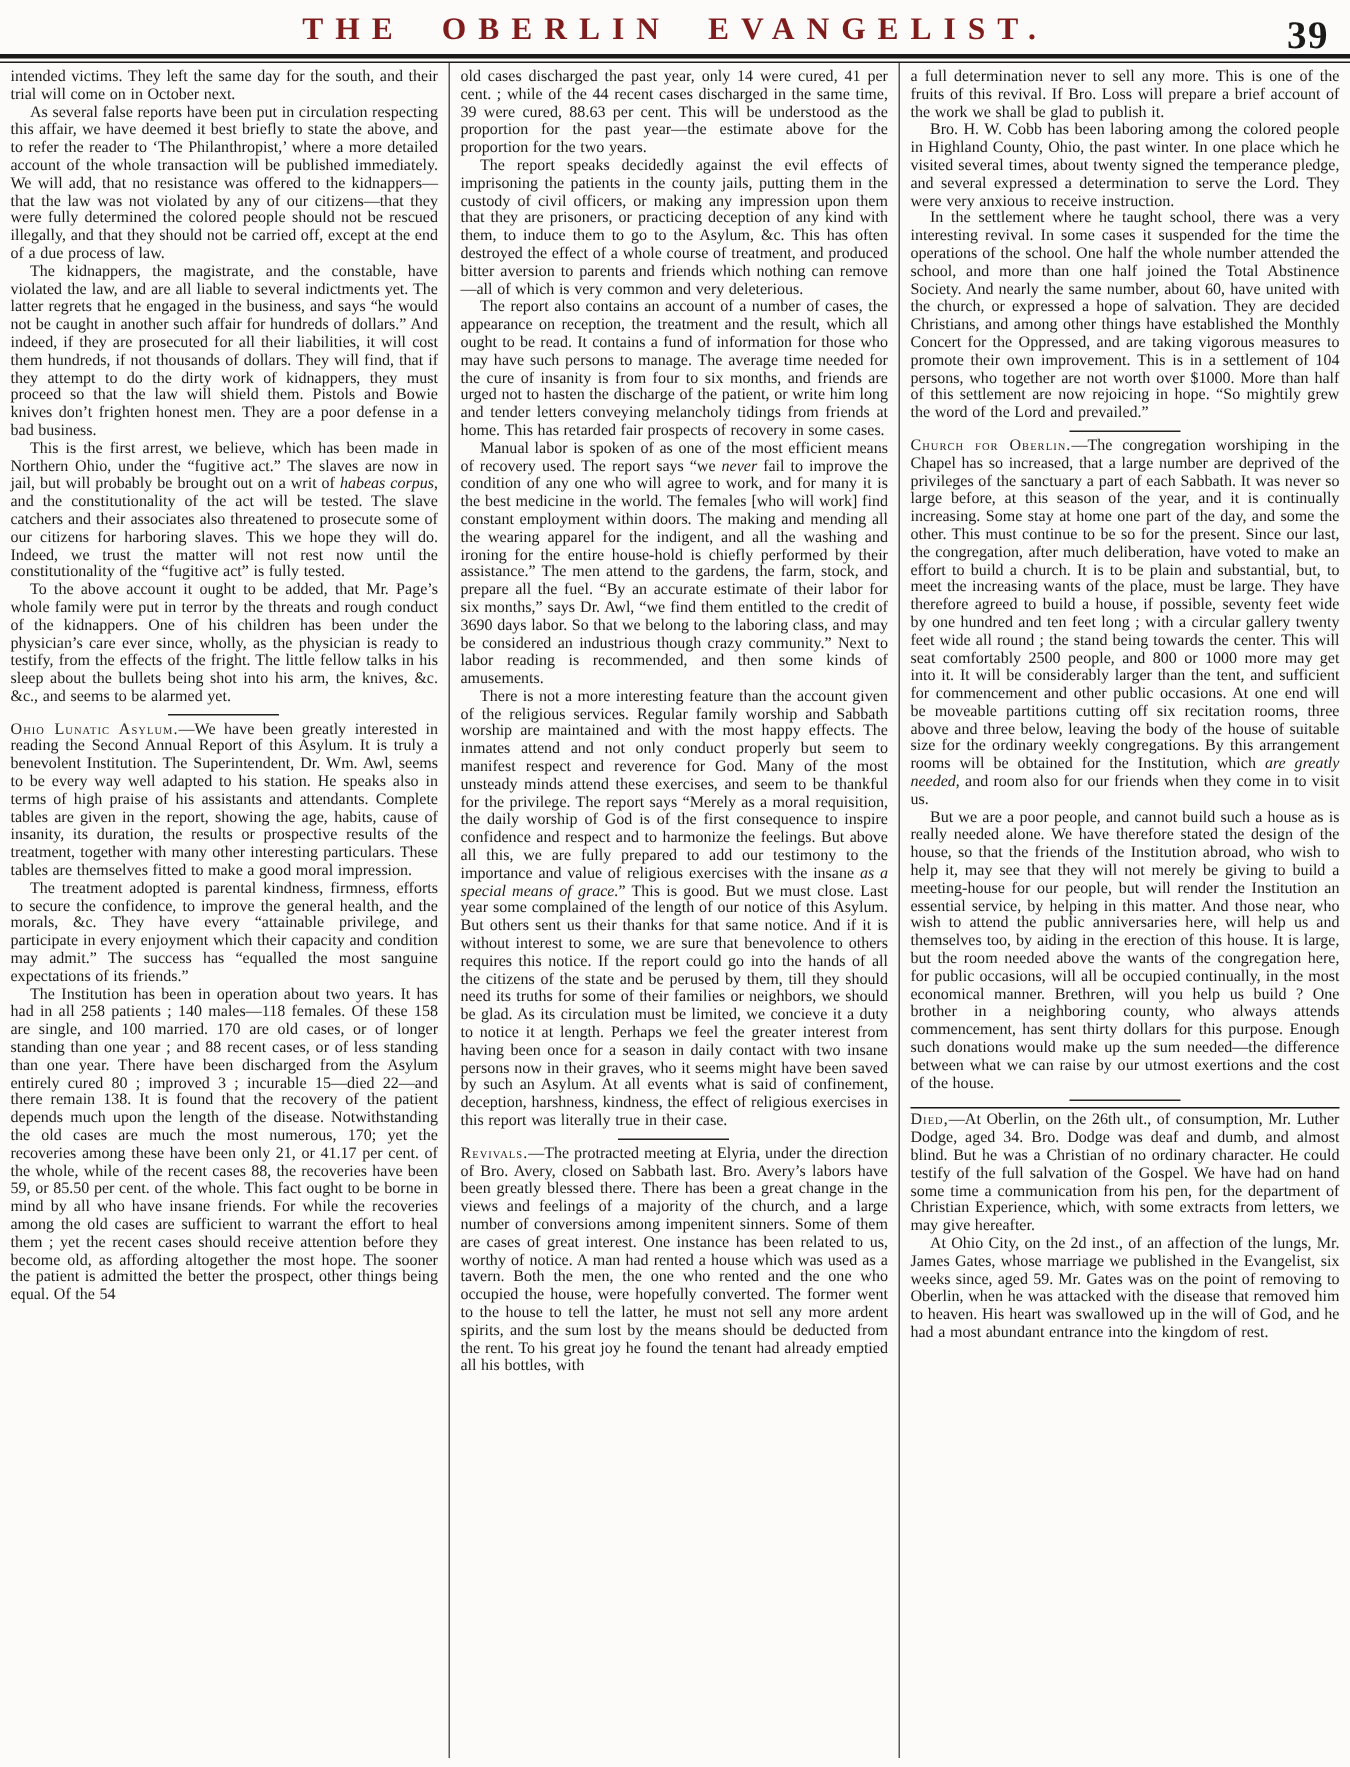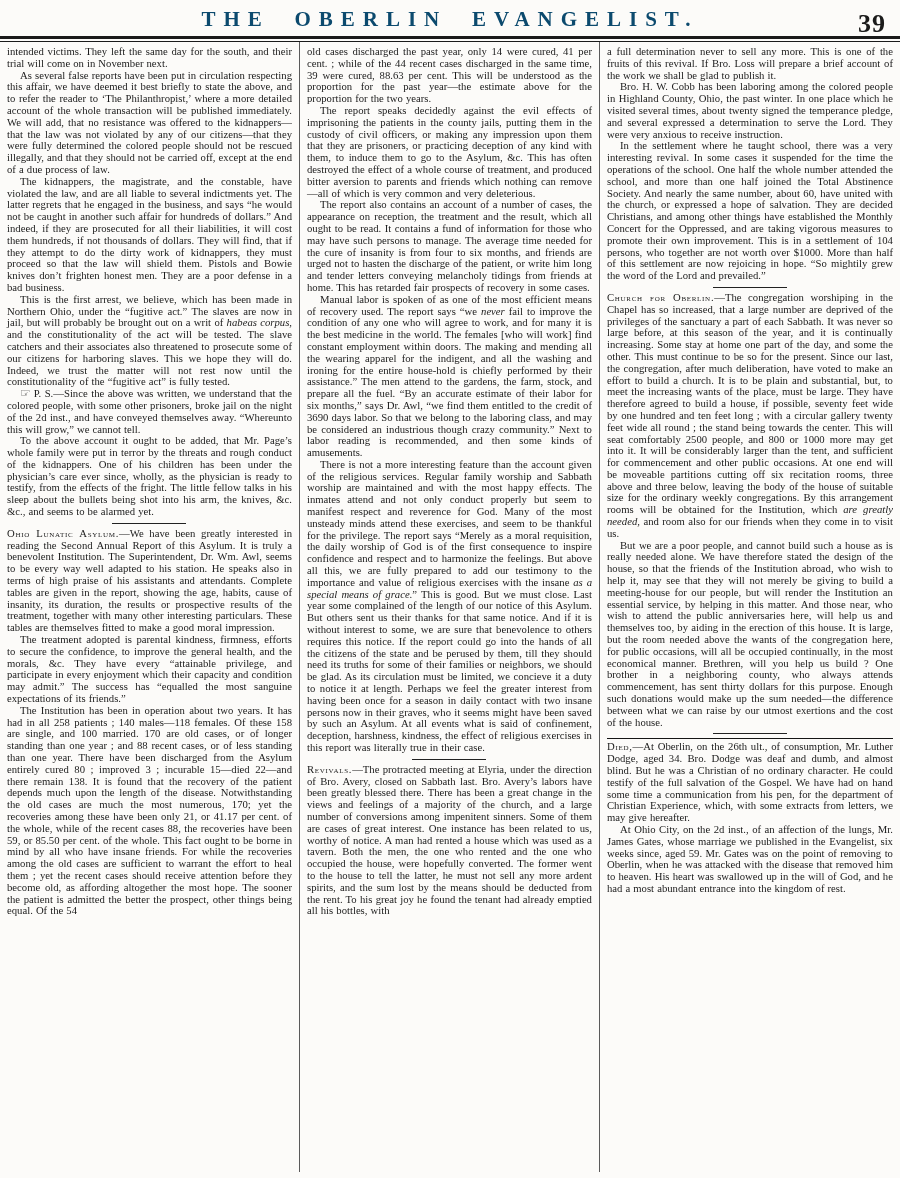--- a/index.html
+++ b/index.html
@@ -14,21 +14,21 @@
     box-sizing: border-box;
   }
   header { position: relative; padding-top: 7px; }
   h1.masthead {
     margin: 0;
     text-align: center;
     font-size: 21px;
     font-weight: bold;
     letter-spacing: 0.38em;
     word-spacing: 0.55em;
-    color: #0c4a6e;
+    color: #7f1d1d;
   }
   .pagenum {
     position: absolute;
     top: 9px; right: 14px;
     font-size: 26px;
     font-weight: bold;
     letter-spacing: 1px;
   }
   .rule-double {
     margin-top: 4px;
@@ -75,25 +75,24 @@
 <body>
 
 <div class="page">
   <header>
     <h1 class="masthead">THE OBERLIN EVANGELIST.</h1>
     <div class="pagenum">39</div>
     <div class="rule-double"></div>
   </header>
   <main class="cols">
     <section class="col">
-        <p class="noindent">intended victims.  They left the same day for the south, and their trial will come on in November next.</p>
+        <p class="noindent">intended victims.  They left the same day for the south, and their trial will come on in October next.</p>
         <p>As several false reports have been put in circulation respecting this affair, we have deemed it best briefly to state the above, and to refer the reader to ‘The Philanthropist,’ where a more detailed account of the whole transaction will be published immediately.  We will add, that no resistance was offered to the kidnappers—that the law was not violated by any of our citizens—that they were fully determined the colored people should not be rescued illegally, and that they should not be carried off, except at the end of a due process of law.</p>
         <p>The kidnappers, the magistrate, and the constable, have violated the law, and are all liable to several indictments yet.  The latter regrets that he engaged in the business, and says “he would not be caught in another such affair for hundreds of dollars.”  And indeed, if they are prosecuted for all their liabilities, it will cost them hundreds, if not thousands of dollars.  They will find, that if they attempt to do the dirty work of kidnappers, they must proceed so that the law will shield them.  Pistols and Bowie knives don’t frighten honest men.  They are a poor defense in a bad business.</p>
         <p>This is the first arrest, we believe, which has been made in Northern Ohio, under the “fugitive act.”  The slaves are now in jail, but will probably be brought out on a writ of <i>habeas corpus</i>, and the constitutionality of the act will be tested.  The slave catchers and their associates also threatened to prosecute some of our citizens for harboring slaves.  This we hope they will do.  Indeed, we trust the matter will not rest now until the constitutionality of the “fugitive act” is fully tested.</p>
-        <p><span class="hand">☞</span>P. S.—Since the above was written, we understand that the colored people, with some other prisoners, broke jail on the night of the 2d inst., and have conveyed themselves away.  “Whereunto this will grow,” we cannot tell.</p>
         <p>To the above account it ought to be added, that Mr. Page’s whole family were put in terror by the threats and rough conduct of the kidnappers.  One of his children has been under the physician’s care ever since, wholly, as the physician is ready to testify, from the effects of the fright.  The little fellow talks in his sleep about the bullets being shot into his arm, the knives, &amp;c. &amp;c., and seems to be alarmed yet.</p>
         <div class="sep"></div>
         <p class="noindent"><span class="leadin">Ohio Lunatic Asylum.</span>—We have been greatly interested in reading the Second Annual Report of this Asylum. It is truly a benevolent Institution.  The Superintendent, Dr. Wm. Awl, seems to be every way well adapted to his station.  He speaks also in terms of high praise of his assistants and attendants.  Complete tables are given in the report, showing the age, habits, cause of insanity, its duration, the results or prospective results of the treatment, together with many other interesting particulars.  These tables are themselves fitted to make a good moral impression.</p>
         <p>The treatment adopted is parental kindness, firmness, efforts to secure the confidence, to improve the general health, and the morals, &amp;c.  They have every “attainable privilege, and participate in every enjoyment which their capacity and condition may admit.” The success has “equalled the most sanguine expectations of its friends.”</p>
         <p>The Institution has been in operation about two years. It has had in all 258 patients ; 140 males—118 females. Of these 158 are single, and 100 married.  170 are old cases, or of longer standing than one year ; and 88 recent cases, or of less standing than one year.  There have been discharged from the Asylum entirely cured 80 ; improved 3 ; incurable 15—died 22—and there remain 138.  It is found that the recovery of the patient depends much upon the length of the disease.  Notwithstanding the old cases are much the most numerous, 170; yet the recoveries among these have been only 21, or 41.17 per cent. of the whole, while of the recent cases 88, the recoveries have been 59, or 85.50 per cent. of the whole.  This fact ought to be borne in mind by all who have insane friends.  For while the recoveries among the old cases are sufficient to warrant the effort to heal them ; yet the recent cases should receive attention before they become old, as affording altogether the most hope.  The sooner the patient is admitted the better the prospect, other things being equal. Of the 54</p>
       </section>
     <section class="col">
         <p class="noindent">old cases discharged the past year, only 14 were cured, 41 per cent. ; while of the 44 recent cases discharged in the same time, 39 were cured, 88.63 per cent.  This will be understood as the proportion for the past year—the estimate above for the proportion for the two years.</p>
         <p>The report speaks decidedly against the evil effects of imprisoning the patients in the county jails, putting them in the custody of civil officers, or making any impression upon them that they are prisoners, or practicing deception of any kind with them, to induce them to go to the Asylum, &amp;c.  This has often destroyed the effect of a whole course of treatment, and produced bitter aversion to parents and friends which nothing can remove—all of which is very common and very deleterious.</p>
         <p>The report also contains an account of a number of cases, the appearance on reception, the treatment and the result, which all ought to be read.  It contains a fund of information for those who may have such persons to manage.  The average time needed for the cure of insanity is from four to six months, and friends are urged not to hasten the discharge of the patient, or write him long and tender letters conveying melancholy tidings from friends at home.  This has retarded fair prospects of recovery in some cases.</p>

